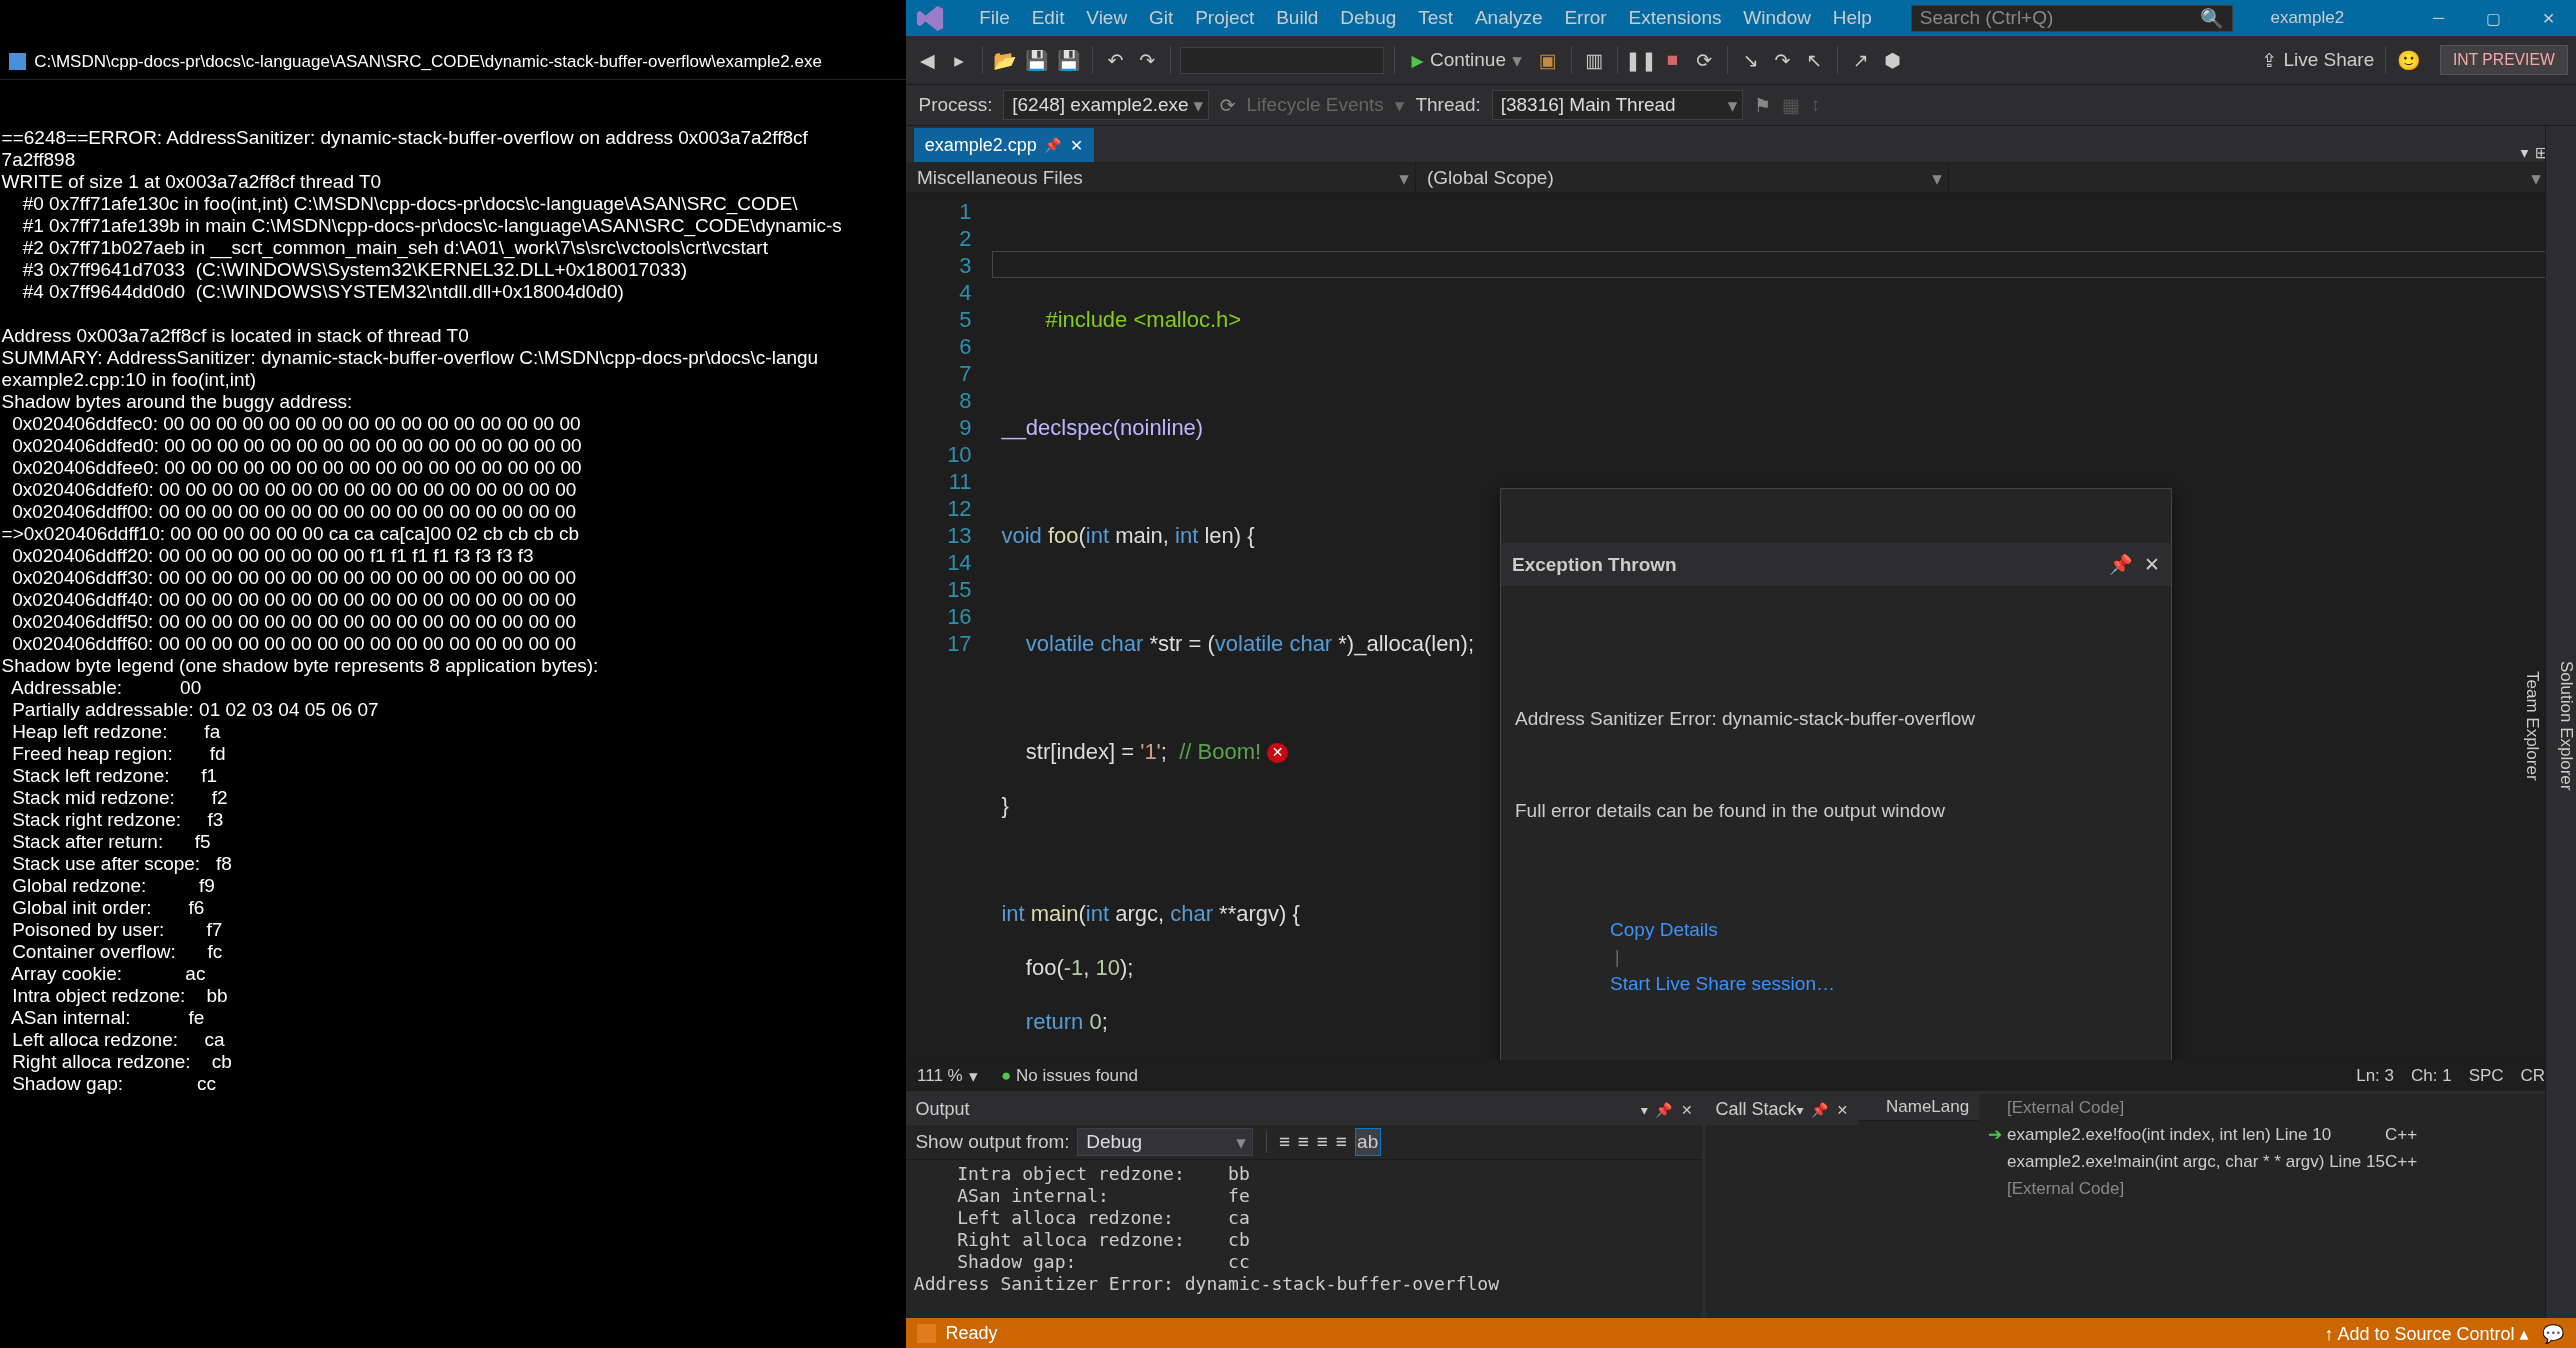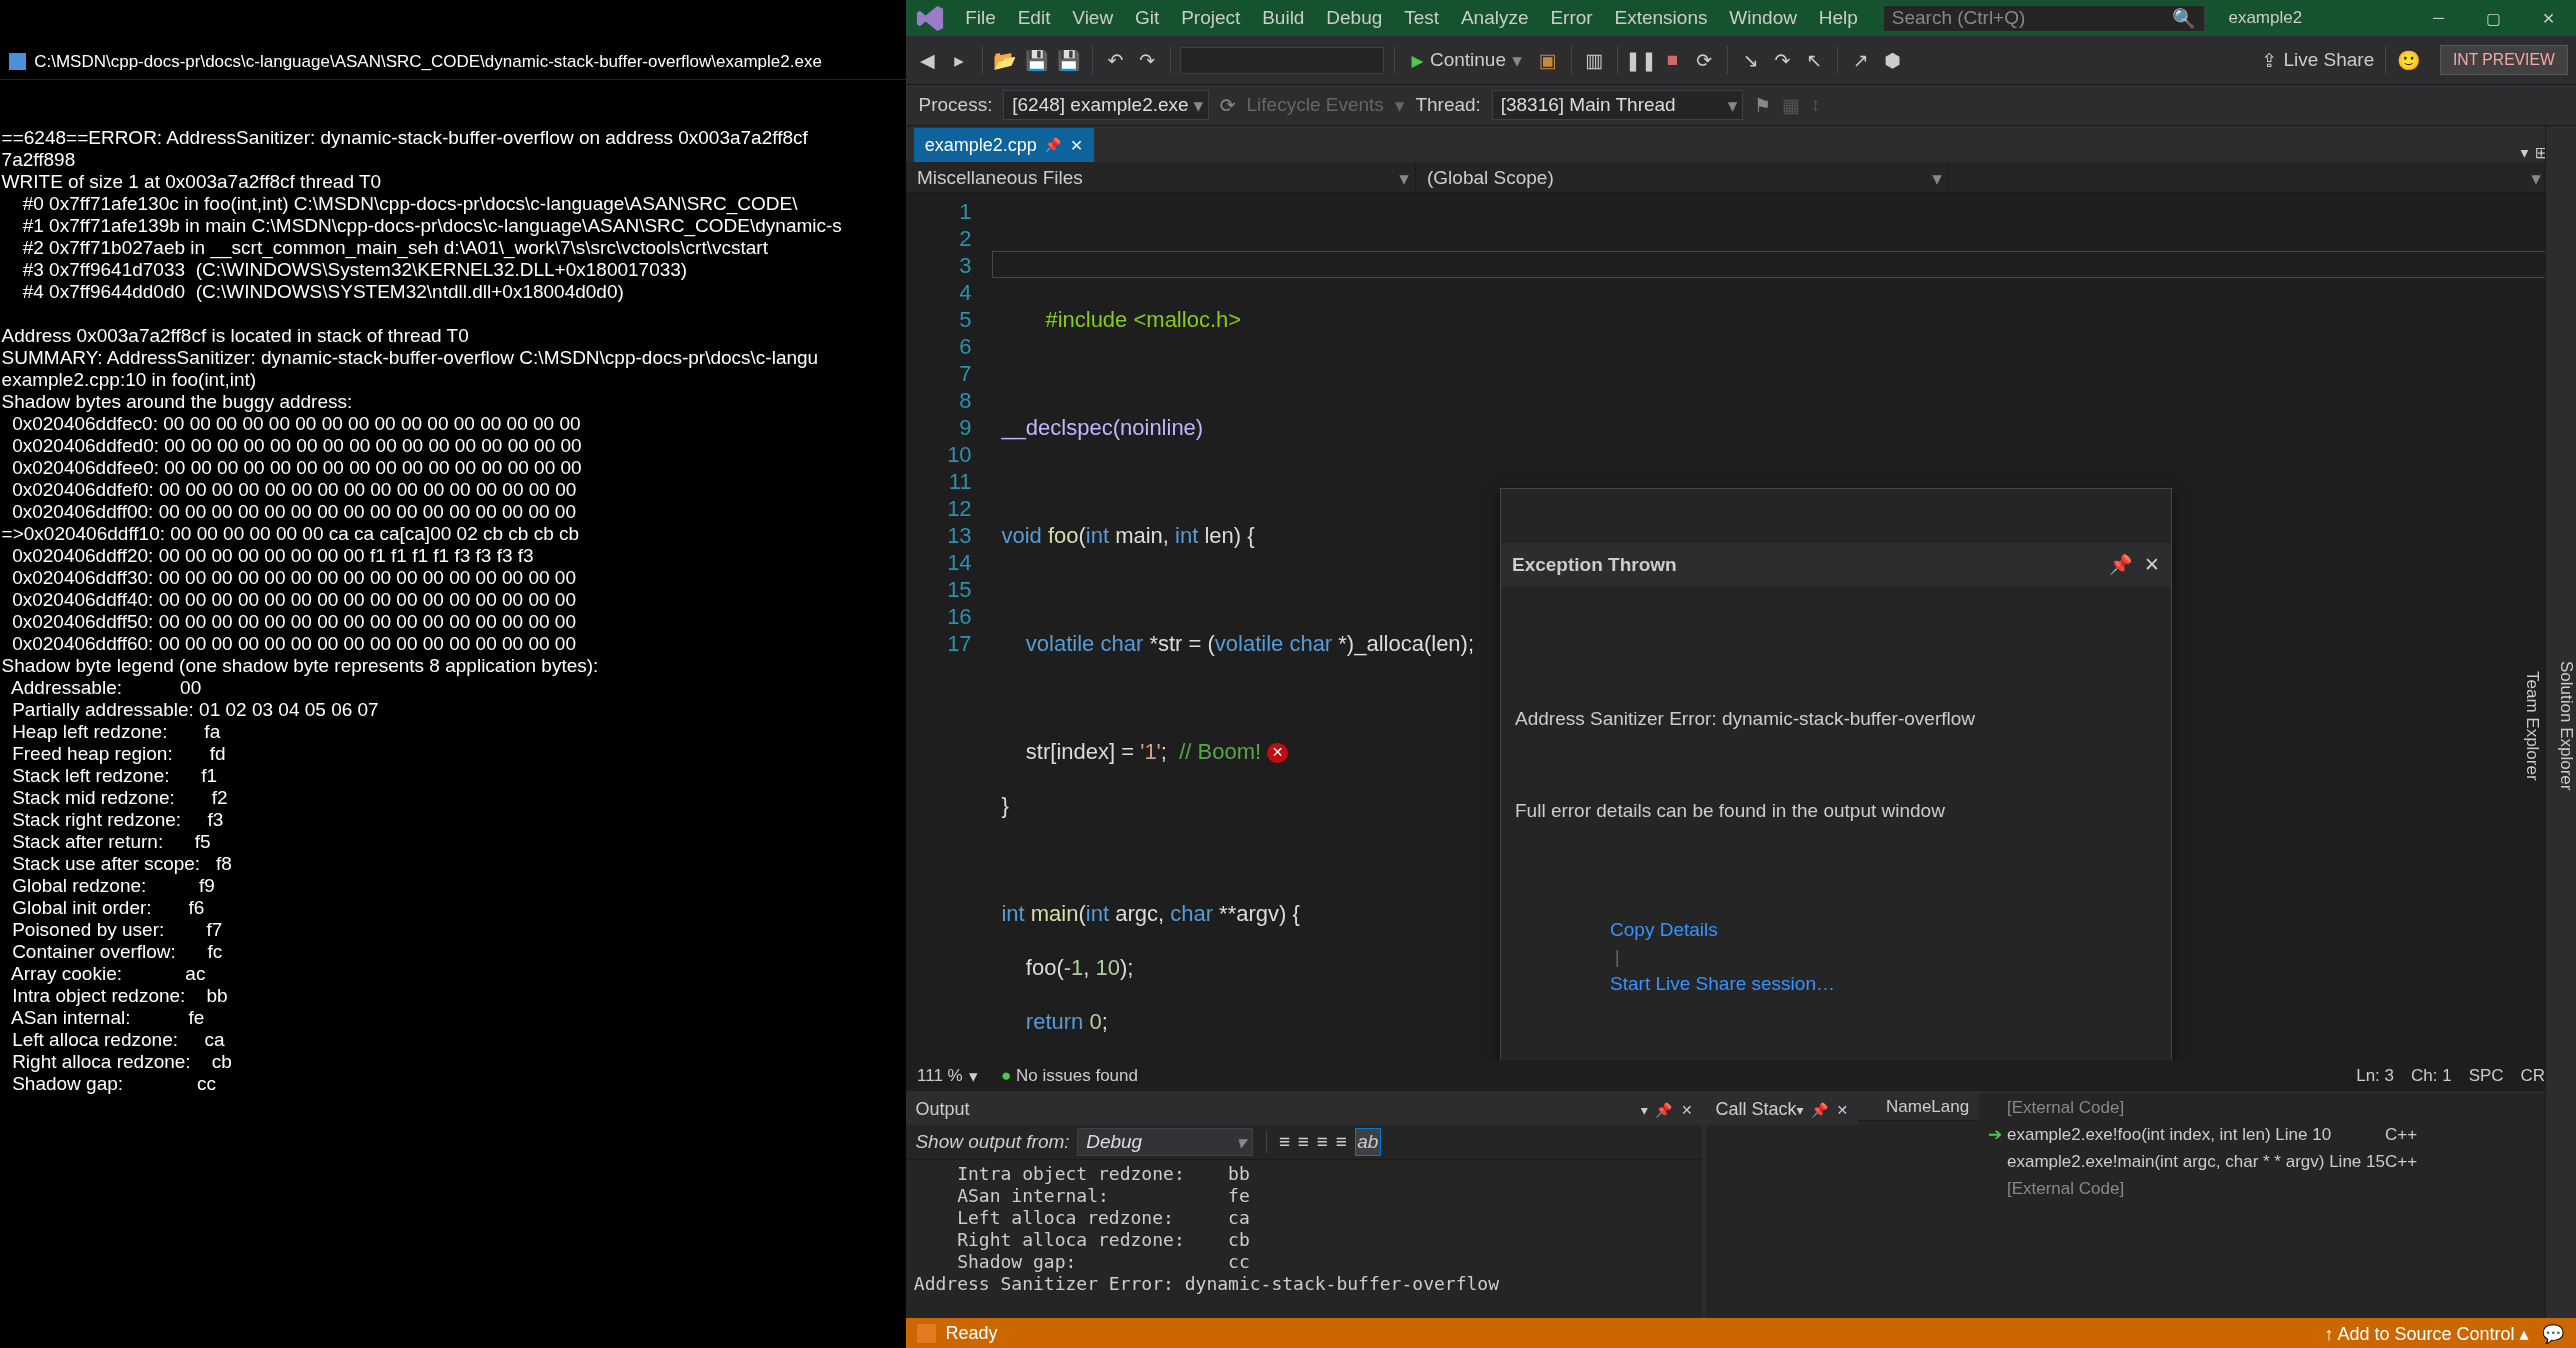--- a/index.html
+++ b/index.html
@@ -3,21 +3,21 @@
 <meta charset="utf-8">
 <style>
 * { margin:0; padding:0; box-sizing:border-box; font-family:"Segoe UI",sans-serif; }
 html,body { width:100%; height:100%; background:#000; overflow:hidden; font-size:9.4px; }
 .root { display:flex; width:2576px; height:1349px; transform-origin:0 0; }
 .console { width:906px; height:100%; background:#000; color:#fff; font-family:Consolas,monospace; font-size:19px; line-height:22px; white-space:pre; overflow:hidden; }
 .console-title { height:36px; background:#000; display:flex; align-items:center; padding:0 9.4px; font-size:17px; font-family:"Segoe UI"; border-bottom:0.8px solid #222; }
 .console-title .ico { width:17px; height:17px; background:#4a90d9; margin-right:7.8px; display:inline-block; }
 .console-body { padding:3.1px 1.6px; }
 .vs { flex:1; background:#2d2d30; color:#ccc; display:flex; flex-direction:column; font-size:19px; }
-.titlebar { height:36px; background:#14532d; display:flex; align-items:center; }
+.titlebar { height:36px; background:#0369a1; display:flex; align-items:center;gap:14px; }
 .titlebar .vslogo { width:31px; height:31px; margin:0 9.4px; }
 .titlebar .menu { display:flex; gap:3.1px; }
 .titlebar .menu span { padding:4.7px 9.4px; cursor:pointer; }
 .titlebar .search { margin-left:15.7px; width:322px; height:27px; background:#252526; border:0.8px solid #3f3f46; display:flex; align-items:center; padding:0 7.8px; color:#888; }
 .titlebar .search .mg { margin-left:auto; }
 .titlebar .slnname { margin-left:23.5px; font-size:17px; color:#ccc; }
 .titlebar .winbtns { margin-left:auto; display:flex; }
 .titlebar .winbtns div { width:55px; height:36px; display:flex; align-items:center; justify-content:center; font-size:15.7px; }
 .toolbar { height:49px; background:#2d2d30; border-bottom:0.8px solid #1b1b1c; display:flex; align-items:center; padding:0 7.8px; gap:4.7px; }
 .toolbar .sep { width:0.8px; height:28px; background:#46464a; margin:0 4.7px; }
@@ -64,21 +64,21 @@
 .exc .divider { color:#666; margin:0 4.7px; }
 .statusline { height:31px; background:#1e1e1e; border-top:0.8px solid #1b1b1c; display:flex; align-items:center; padding:0 11px; color:#ccc; font-size:17px; gap:23.5px; }
 .statusline .zoom { display:flex; align-items:center; gap:6.3px; }
 .statusline .ok { color:#4ec94e; }
 .statusline .rt { margin-left:auto; display:flex; gap:17px; }
 .lower { height:227px; display:flex; border-top:3.1px solid #2d2d30; }
 .outputpane { width:800px; background:#252526; display:flex; flex-direction:column; border-right:4.7px solid #2d2d30; }
 .pane-hdr { height:31px; background:#2d2d30; display:flex; align-items:center; padding:0 9.4px; color:#ccc; font-size:18px; }
 .pane-hdr .ttl { flex:1; }
 .pane-hdr .icns { display:flex; gap:7.8px; font-size:14px; }
-.out-tb { height:35px; background:#252526; display:flex; align-items:center; padding:0 9.4px; gap:7.8px; border-bottom:0.8px solid #1b1b1c;font-style:italic; }
+.out-tb { height:35px; background:#252526; display:flex; align-items:center; padding:0 9.4px; gap:7.8px; border-bottom:0.8px solid #1b1b1c; }
 .out-tb .sel2 { background:#333337; border:0.8px solid #3f3f46; padding:2.4px 110px 2.4px 7.8px; color:#ddd; position:relative; }
 .out-tb .sel2::after{content:"▾";position:absolute;right:6.3px;color:#888;}
 .out-body { flex:1; font-family:Consolas,monospace; font-size:18px; line-height:22px; color:#ccc; padding:3.1px 7.8px; white-space:pre; overflow:hidden; position:relative; }
 .callstack { flex:1; background:#252526; display:flex; flex-direction:row; }
 .cs-head { height:27px; background:#2d2d30; display:flex; align-items:center; padding:0 9.4px; font-size:17px; color:#ccc; border-bottom:0.8px solid #1b1b1c; }
 .cs-head .c1 { flex:1; }
 .cs-row { height:27px; display:flex; align-items:center; padding:0 9.4px; font-size:17px; color:#ccc; }
 .cs-row .arrow { width:19px; color:#4ec94e; }
 .cs-row .nm { flex:1; }
 .cs-row.dim { color:#888; }

